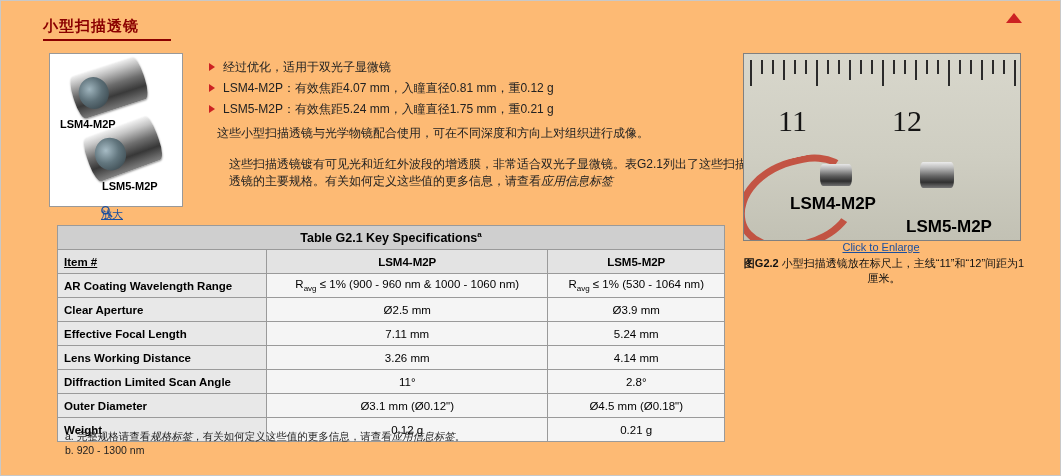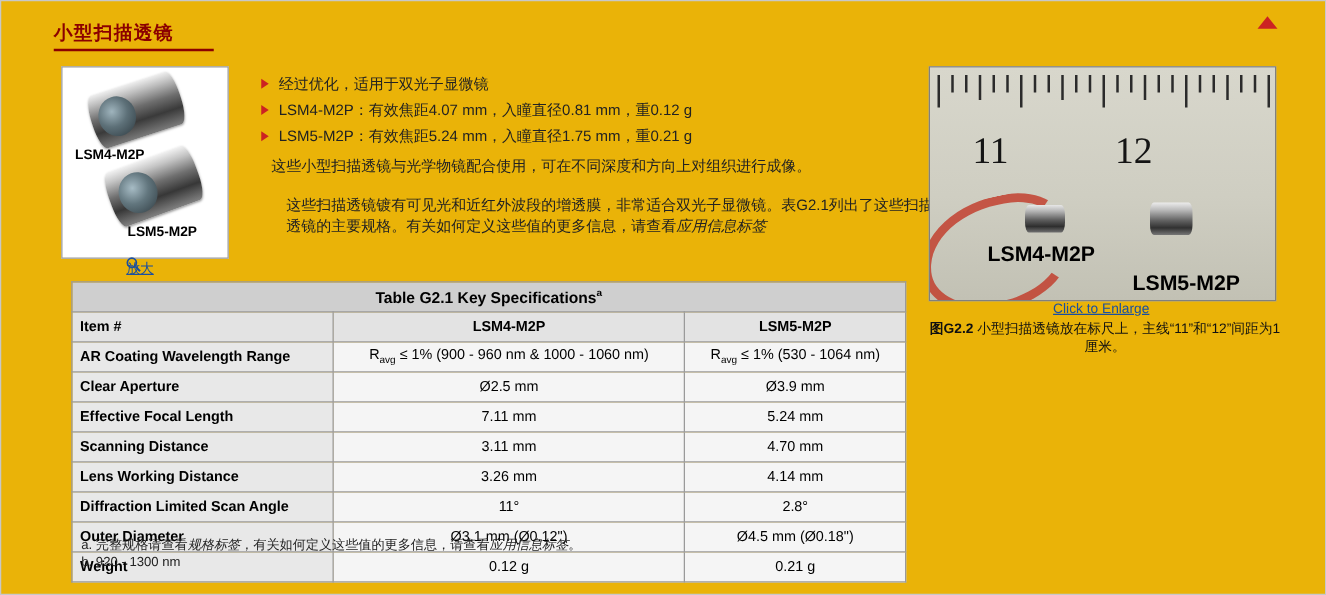--- a/index.html
+++ b/index.html
@@ -9,21 +9,21 @@
     font-family:"Liberation Sans", sans-serif;
     font-size:12px;
     color:#000;
     overflow:hidden;
   }
   .page{
     position:relative;
     width:1061px;height:476px;
     box-sizing:border-box;
     border:1px solid #c8c8c8;
-    background:#eab308;
+    background:#fdba74;
   }
   .title{
     position:absolute;
     left:42px;top:16px;
     font-size:15px;
     font-weight:bold;
     color:#8b0000;
     letter-spacing:1px;
   }
   .title-underline{
@@ -148,21 +148,21 @@
     text-align:center;
     font-weight:bold;
     font-size:12.5px;
     padding:4px 0;
   }
   .hdr td{
     background:#e3e3e3;
     font-weight:bold;
     text-align:center;
   }
-  .hdr td.first{text-align:left;}
+  .hdr td.first{text-align:left;text-decoration:underline;}
   .rowlbl{
     background:#e8e8e8;
     font-weight:bold;
     width:196px;
   }
   .val{
     background:#f5f5f5;
     text-align:center;
   }
   sub{font-size:8px;}
@@ -307,25 +307,20 @@
     </tr>
     <tr>
       <td class="rowlbl">Clear Aperture</td>
       <td class="val">Ø2.5 mm</td>
       <td class="val">Ø3.9 mm</td>
     </tr>
     <tr>
       <td class="rowlbl">Effective Focal Length</td>
       <td class="val">7.11 mm</td>
       <td class="val">5.24 mm</td>
-    </tr>
-    <tr>
-      <td class="rowlbl">Scanning Distance</td>
-      <td class="val">3.11 mm</td>
-      <td class="val">4.70 mm</td>
     </tr>
     <tr>
       <td class="rowlbl">Lens Working Distance</td>
       <td class="val">3.26 mm</td>
       <td class="val">4.14 mm</td>
     </tr>
     <tr>
       <td class="rowlbl">Diffraction Limited Scan Angle</td>
       <td class="val">11°</td>
       <td class="val">2.8°</td>

